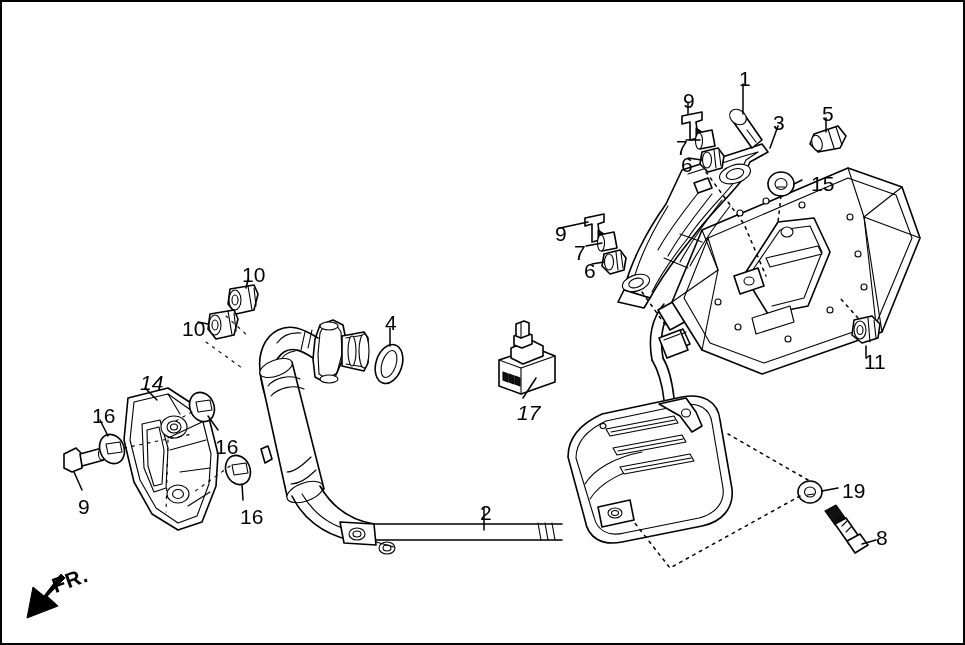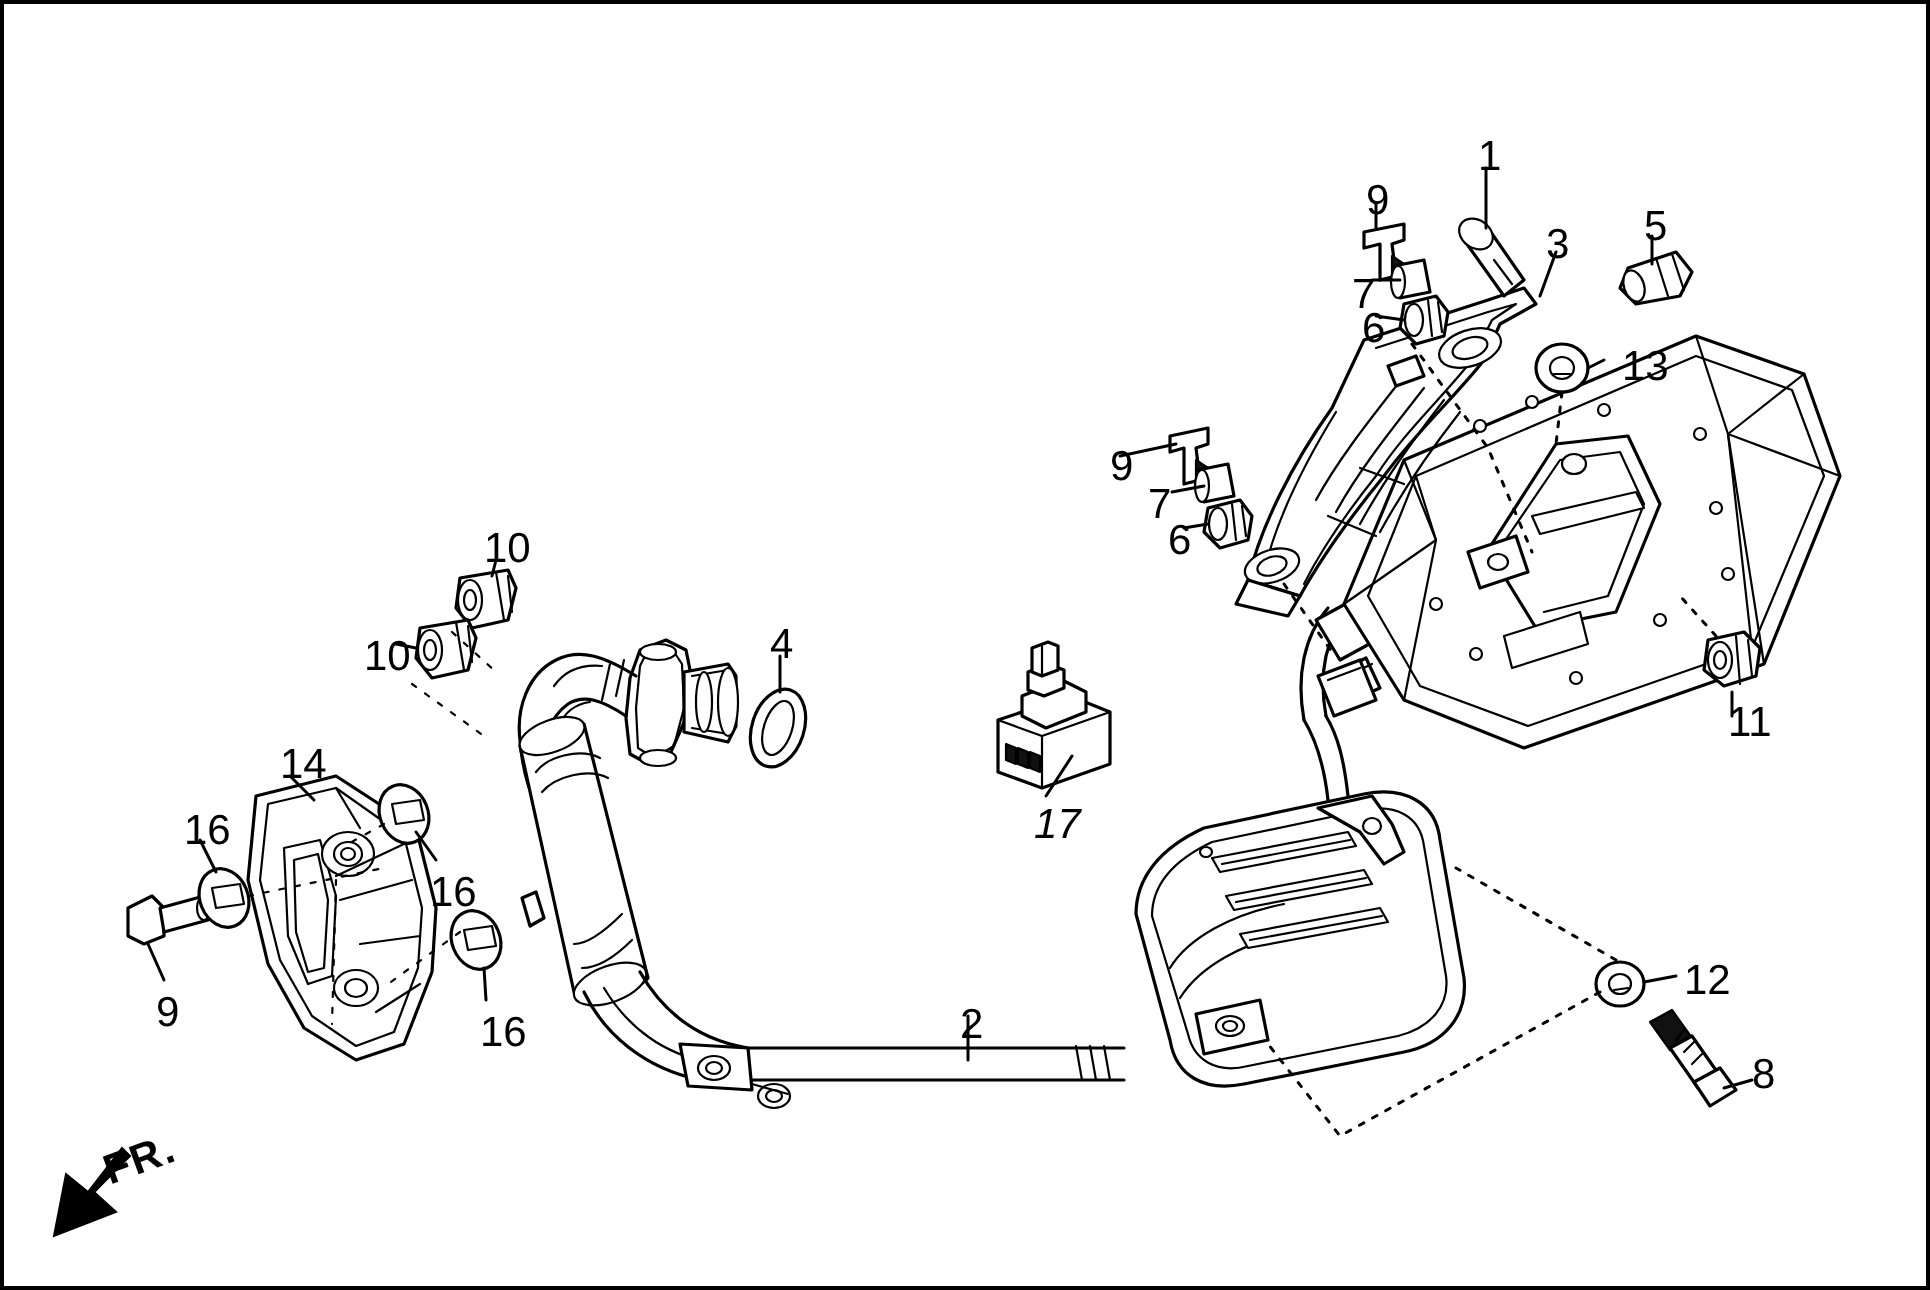--- a/index.html
+++ b/index.html
@@ -412,23 +412,23 @@
   <div class="cal" style="left:679px;top:152px;">6</div>
   <div class="cal" style="left:674px;top:135px;">7</div>
   <div class="cal" style="left:681px;top:88px;">9</div>
   <div class="cal" style="left:582px;top:258px;">6</div>
   <div class="cal" style="left:572px;top:240px;">7</div>
   <div class="cal" style="left:553px;top:221px;">9</div>
   <div class="cal" style="left:874px;top:525px;">8</div>
   <div class="cal" style="left:240px;top:262px;">10</div>
   <div class="cal" style="left:180px;top:316px;">10</div>
   <div class="cal" style="left:862px;top:349px;">11</div>
-  <div class="cal" style="left:840px;top:478px;">12</div>
-  <div class="cal" style="left:809px;top:171px;">13</div>
-  <div class="cal" style="left:138px;top:370px;">14</div>
+  <div class="cal" style="left:840px;top:478px;">19</div>
+  <div class="cal" style="left:809px;top:171px;">15</div>
+  <div class="cal" style="left:138px;top:370px;font-style:italic;">14</div>
   <div class="cal" style="left:76px;top:494px;">9</div>
   <div class="cal" style="left:90px;top:403px;">16</div>
   <div class="cal" style="left:213px;top:434px;">16</div>
   <div class="cal" style="left:238px;top:504px;">16</div>
   <div class="cal" style="left:515px;top:400px;font-style:italic;">17</div>
 
   <div id="fr-label">FR.</div>
 
 </div>
 

